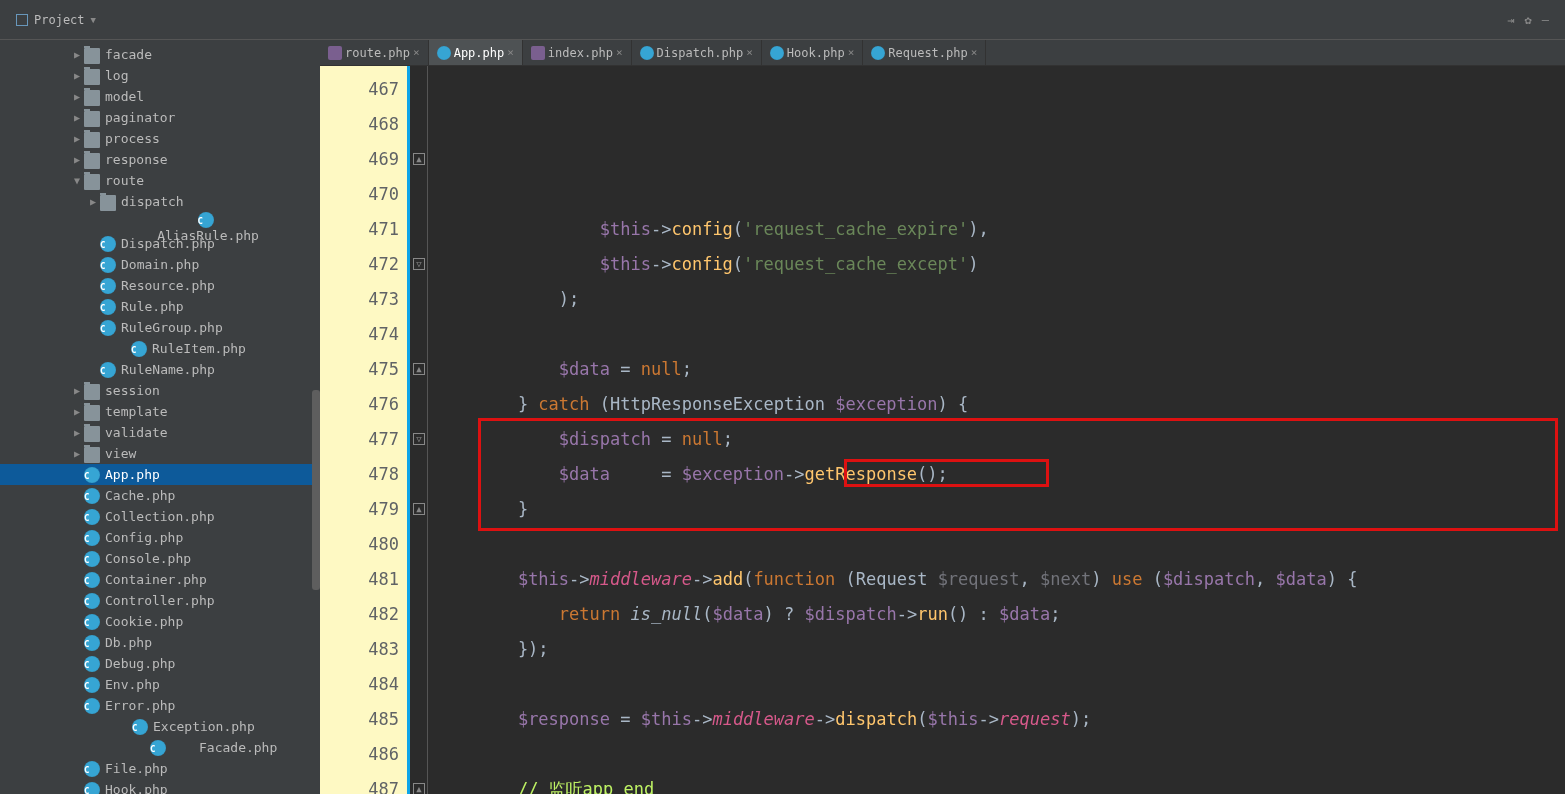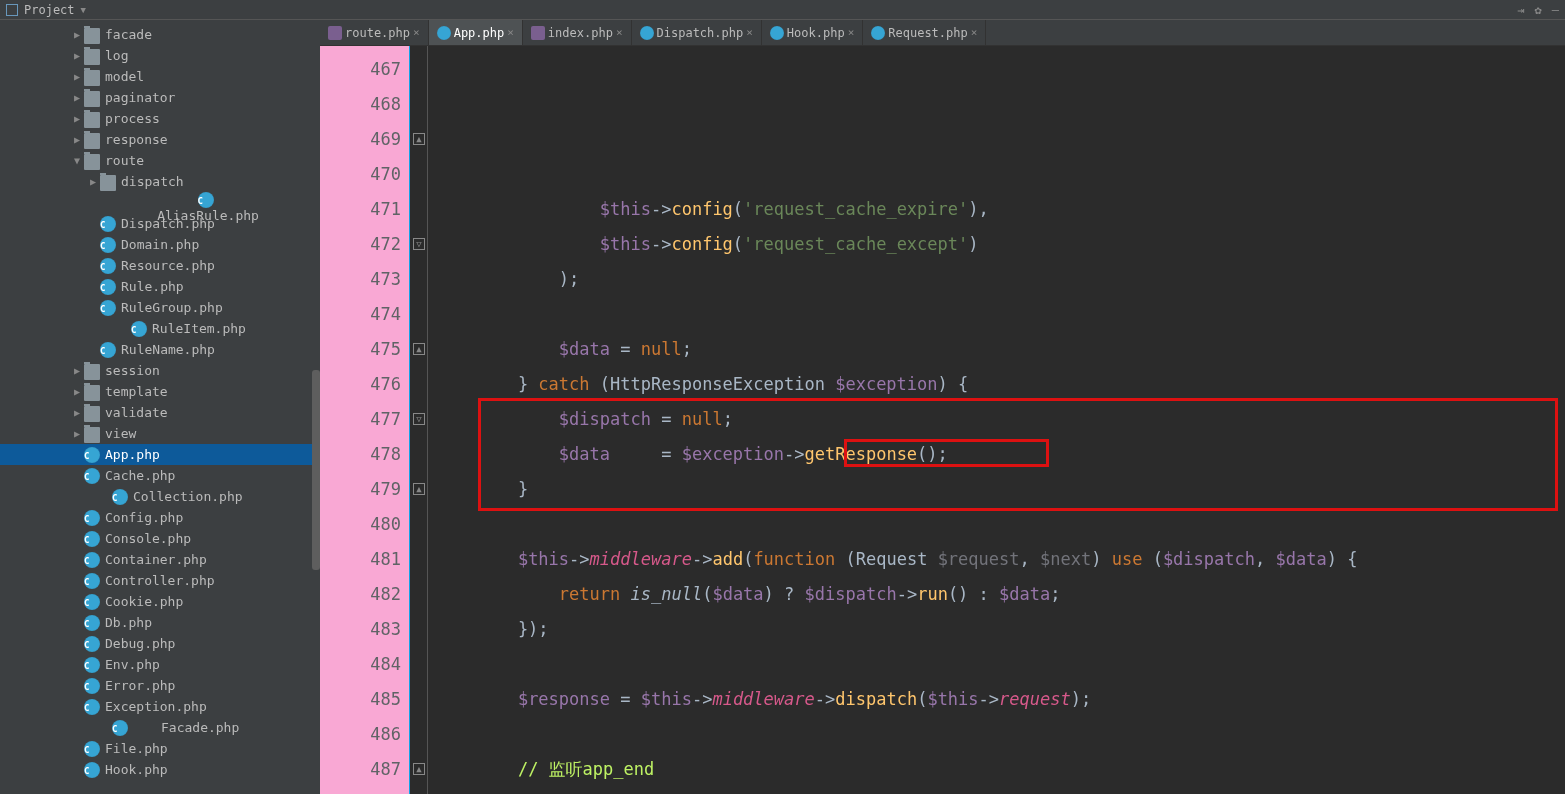--- a/index.html
+++ b/index.html
@@ -11,26 +11,26 @@
   height: 794px;
   overflow: hidden;
   font-size: 13px;
 }
 .ide {
   display: flex;
   flex-direction: column;
   height: 100%;
 }
 .top-toolbar {
-  height: 20px;
+  height: 40px;
   background: #3c3f41;
   border-bottom: 1px solid #555;
   display: flex;
   align-items: center;
-  padding: 0 6px;
+  padding: 0 16px;
   font-size: 12px;
 }
 .top-toolbar .proj-label {
   display: flex;
   align-items: center;
   gap: 6px;
   color: #bbb;
 }
 .top-toolbar .right-icons {
   margin-left: auto;
@@ -145,28 +145,28 @@
   border-radius:2px;
 }
 .code-region {
   flex: 1;
   display: flex;
   position: relative;
   overflow: hidden;
 }
 .gutter {
   width: 90px;
-  background: #f9a8d4;
+  background: #fef9c3;
   color: #606366;
   text-align: right;
   padding: 6px 8px 0 0;
   font-size: 17px;
   line-height: 35px;
   font-family: "Consolas", monospace;
-  border-right: 1px solid #0ea5e9;
+  border-right: 3px solid #0ea5e9;
   position: relative;
 }
 .gutter .ln { height: 35px; }
 .fold-col {
   width: 18px;
   background: #2b2b2b;
   position: relative;
   border-right: 1px solid #555;
 }
 .fold-mark {
@@ -344,21 +344,21 @@
           <div class="tree-item selected" style="padding-left: 72px;">
             <span class="arrow"></span>
             <span class="icon php-icon"></span>
             <span>App.php</span>
           </div>
           <div class="tree-item" style="padding-left: 72px;">
             <span class="arrow"></span>
             <span class="icon php-icon"></span>
             <span>Cache.php</span>
           </div>
-          <div class="tree-item" style="padding-left: 72px; margin-left: 28px;">
+          <div class="tree-item" style="padding-left: 72px;">
             <span class="arrow"></span>
             <span class="icon php-icon"></span>
             <span>Collection.php</span>
           </div>
           <div class="tree-item" style="padding-left: 72px;">
             <span class="arrow"></span>
             <span class="icon php-icon"></span>
             <span>Config.php</span>
           </div>
           <div class="tree-item" style="padding-left: 72px;">
@@ -394,26 +394,26 @@
           <div class="tree-item" style="padding-left: 72px;">
             <span class="arrow"></span>
             <span class="icon php-icon"></span>
             <span>Env.php</span>
           </div>
           <div class="tree-item" style="padding-left: 72px;">
             <span class="arrow"></span>
             <span class="icon php-icon"></span>
             <span>Error.php</span>
           </div>
-          <div class="tree-item" style="padding-left: 72px;">
+          <div class="tree-item" style="padding-left: 72px; margin-left: 48px;">
             <span class="arrow"></span>
             <span class="icon php-icon"></span>
             <span>Exception.php</span>
           </div>
-          <div class="tree-item" style="padding-left: 72px; gap: 28px;">
+          <div class="tree-item" style="padding-left: 110px; gap: 28px;">
             <span class="arrow"></span>
             <span class="icon php-icon"></span>
             <span>Facade.php</span>
           </div>
           <div class="tree-item" style="padding-left: 72px;">
             <span class="arrow"></span>
             <span class="icon php-icon"></span>
             <span>File.php</span>
           </div>
           <div class="tree-item" style="padding-left: 72px;">

